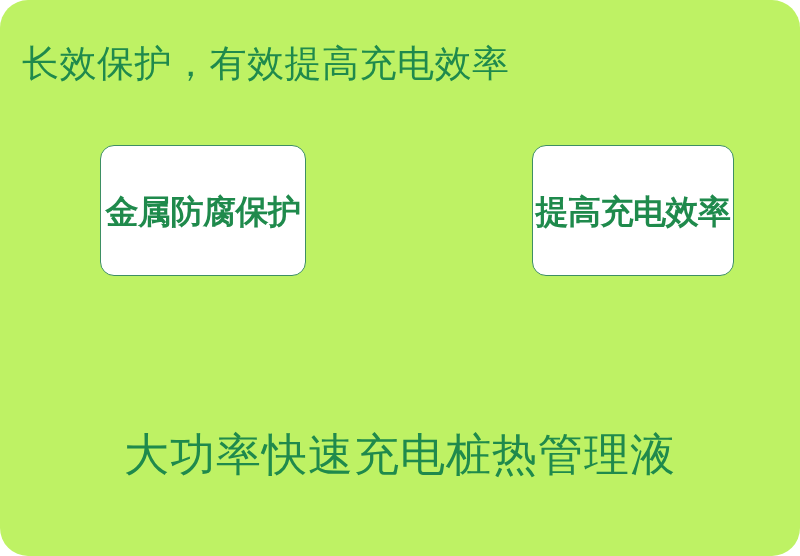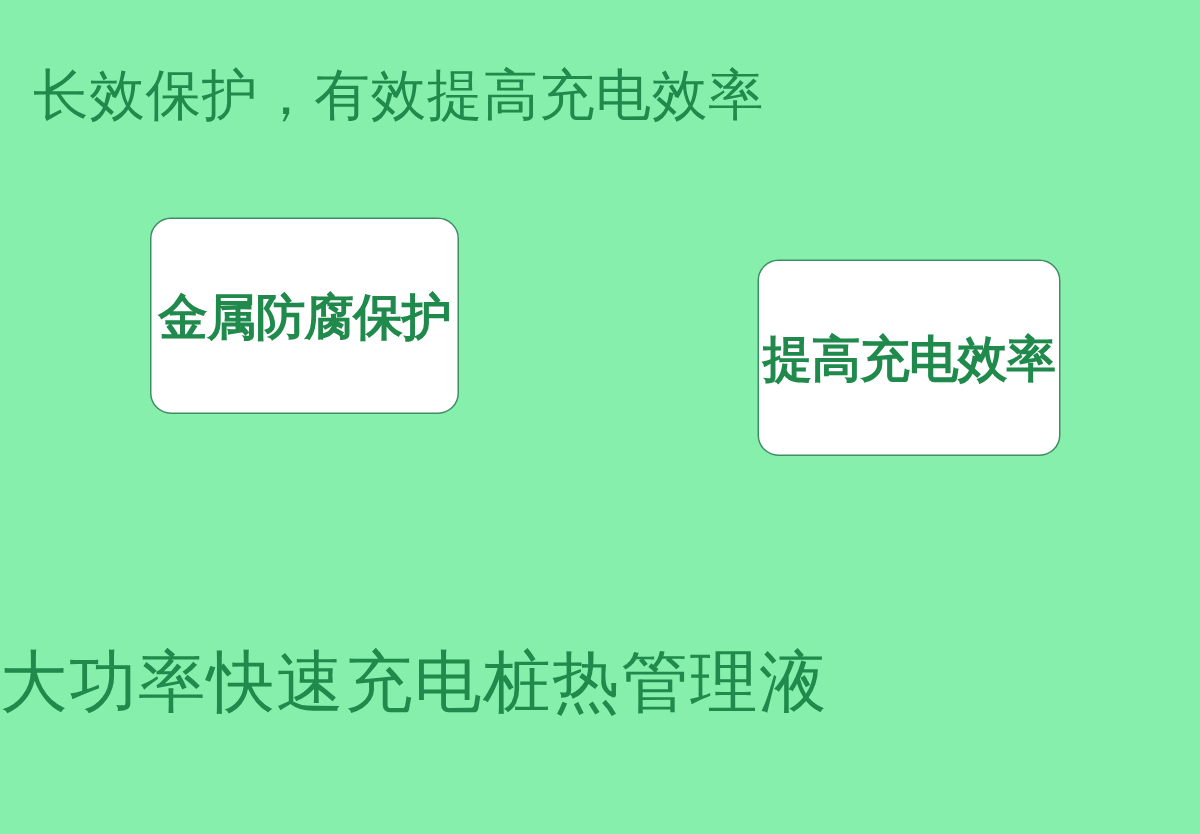--- a/index.html
+++ b/index.html
@@ -12,21 +12,22 @@
     background: #ffffff;
     font-family: "Liberation Sans", "DejaVu Sans", sans-serif;
     overflow: hidden;
     position: relative;
   }
 
   .slide {
     position: relative;
     width: 800px;
     height: 556px;
-    background: #86efac;
+    background: #bef264;
+    border-radius: 28px;
   }
 
   
   .headline {
     position: absolute;
     left: 22px;
     top: 43px;
     font-size: 37px;
     line-height: 1.15;
     font-weight: 400;
@@ -49,21 +50,21 @@
     top: 0;
     height: 131px;
     box-sizing: border-box;
     border: 1.4px solid #3d8f63;
     border-radius: 14px;
     background: #ffffff;
   }
 
   .feature-box.box-1 { left: 100px;  width: 206px; }
   .feature-box.box-2 { left: 319px;  width: 201px; }
-  .feature-box.box-3 { left: 505px;  width: 202px; margin-top: 28px; }
+  .feature-box.box-3 { left: 532px;  width: 202px; }
 
   
   .feature-label {
     position: absolute;
     left: 50%;
     top: 50%;
     transform: translate(-50%, -50%);
     width: 260px;
     text-align: center;
     font-size: 33px;
@@ -78,21 +79,21 @@
     width: 200px;
     letter-spacing: 0px;
   }
 
   
   .product-name {
     position: absolute;
     left: 0;
     top: 430px;
     width: 800px;
-    text-align: left;
+    text-align: center;
     font-size: 45px;
     line-height: 1.1;
     font-weight: 400;
     color: #1f8a4c;
     letter-spacing: 1px;
     white-space: nowrap;
   }
 
   .product-tagline {
     position: absolute;

